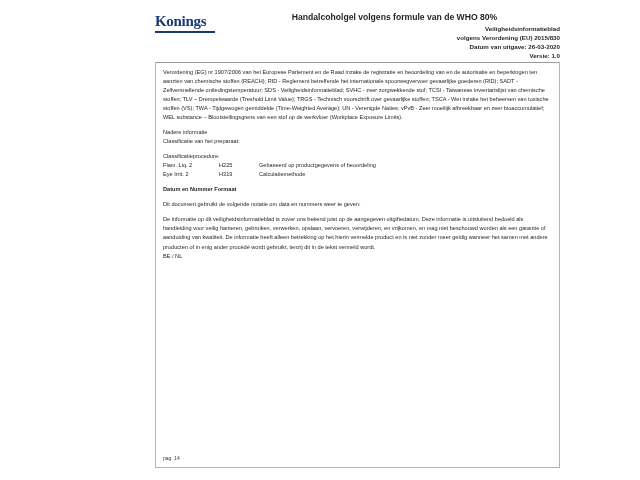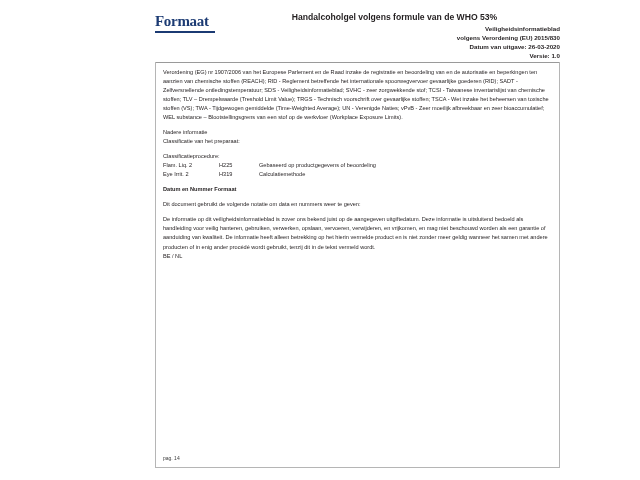--- a/index.html
+++ b/index.html
@@ -122,25 +122,25 @@
     color: #3b3b3b;
   }
 </style>
 </head>
 <body>
 
 <div class="page">
 
   <div class="header">
     <div class="logo">
-      <div class="logo-text">Formaat</div>
+      <div class="logo-text">Konings</div>
       <div class="logo-bar"></div>
     </div>
     <div class="header-right">
-      <div class="doc-title">Handalcoholgel volgens formule van de WHO 53%</div>
+      <div class="doc-title">Handalcoholgel volgens formule van de WHO 80%</div>
       <div class="header-meta">Veiligheidsinformatieblad</div>
       <div class="header-meta">volgens Verordening (EU) 2015/830</div>
       <div class="header-meta">Datum van uitgave: 26-03-2020</div>
       <div class="header-meta">Versie: 1.0</div>
     </div>
   </div>
 
   <div class="rule"></div>
   <div class="frame"></div>
 

